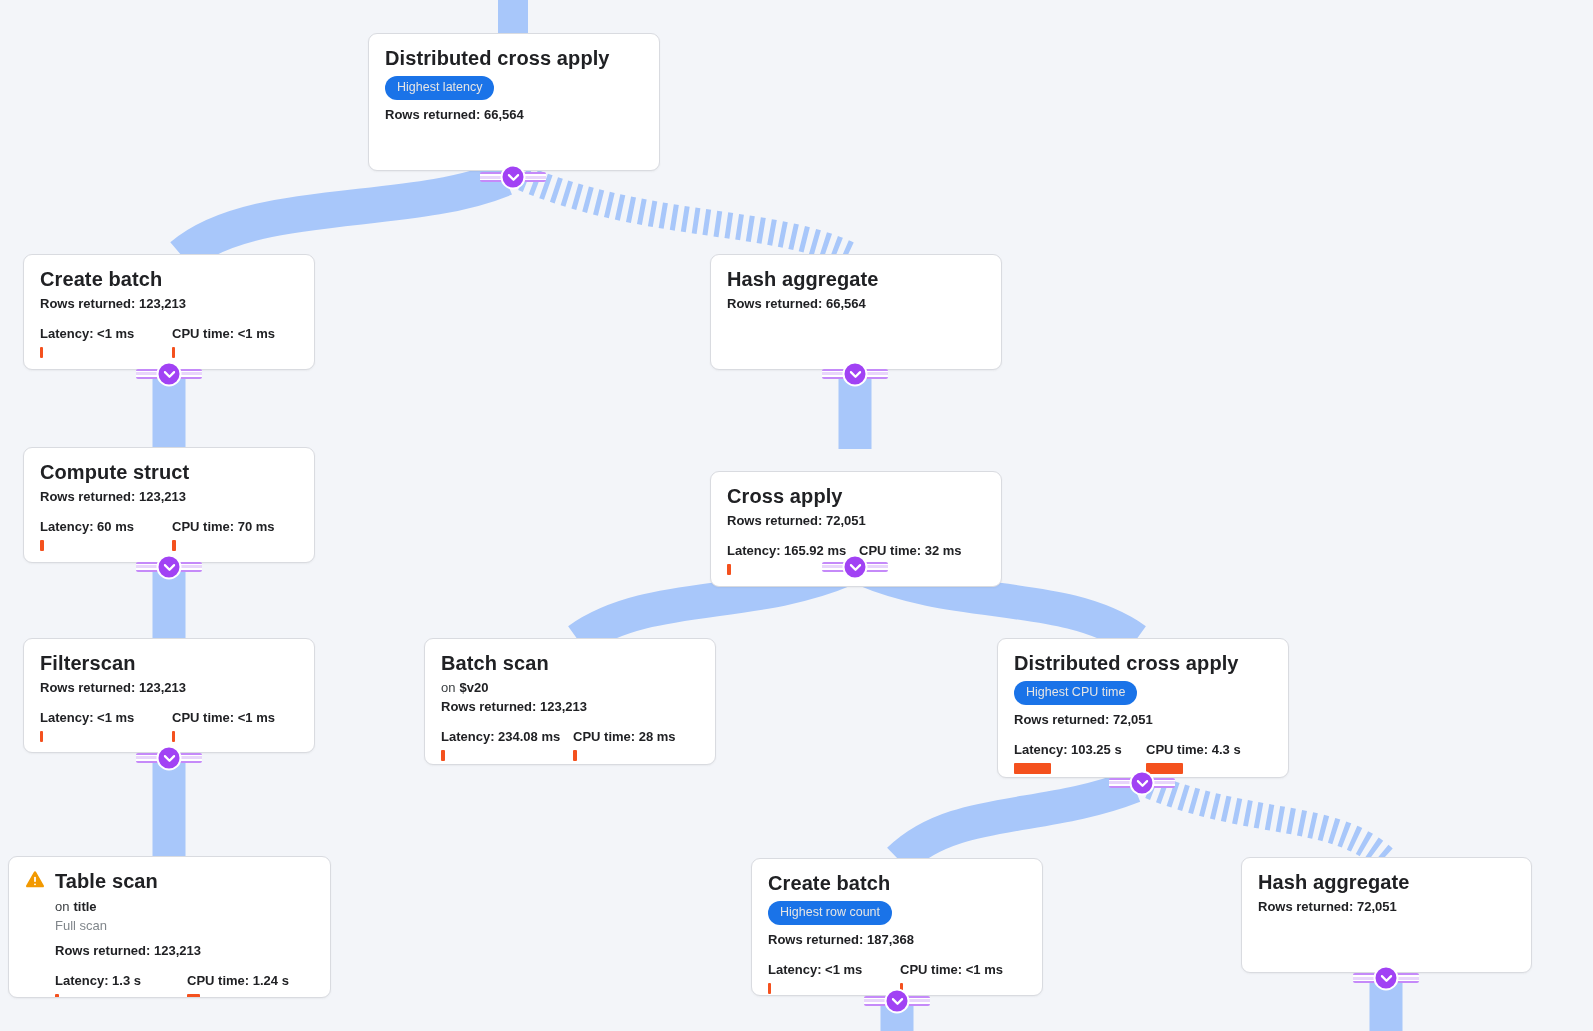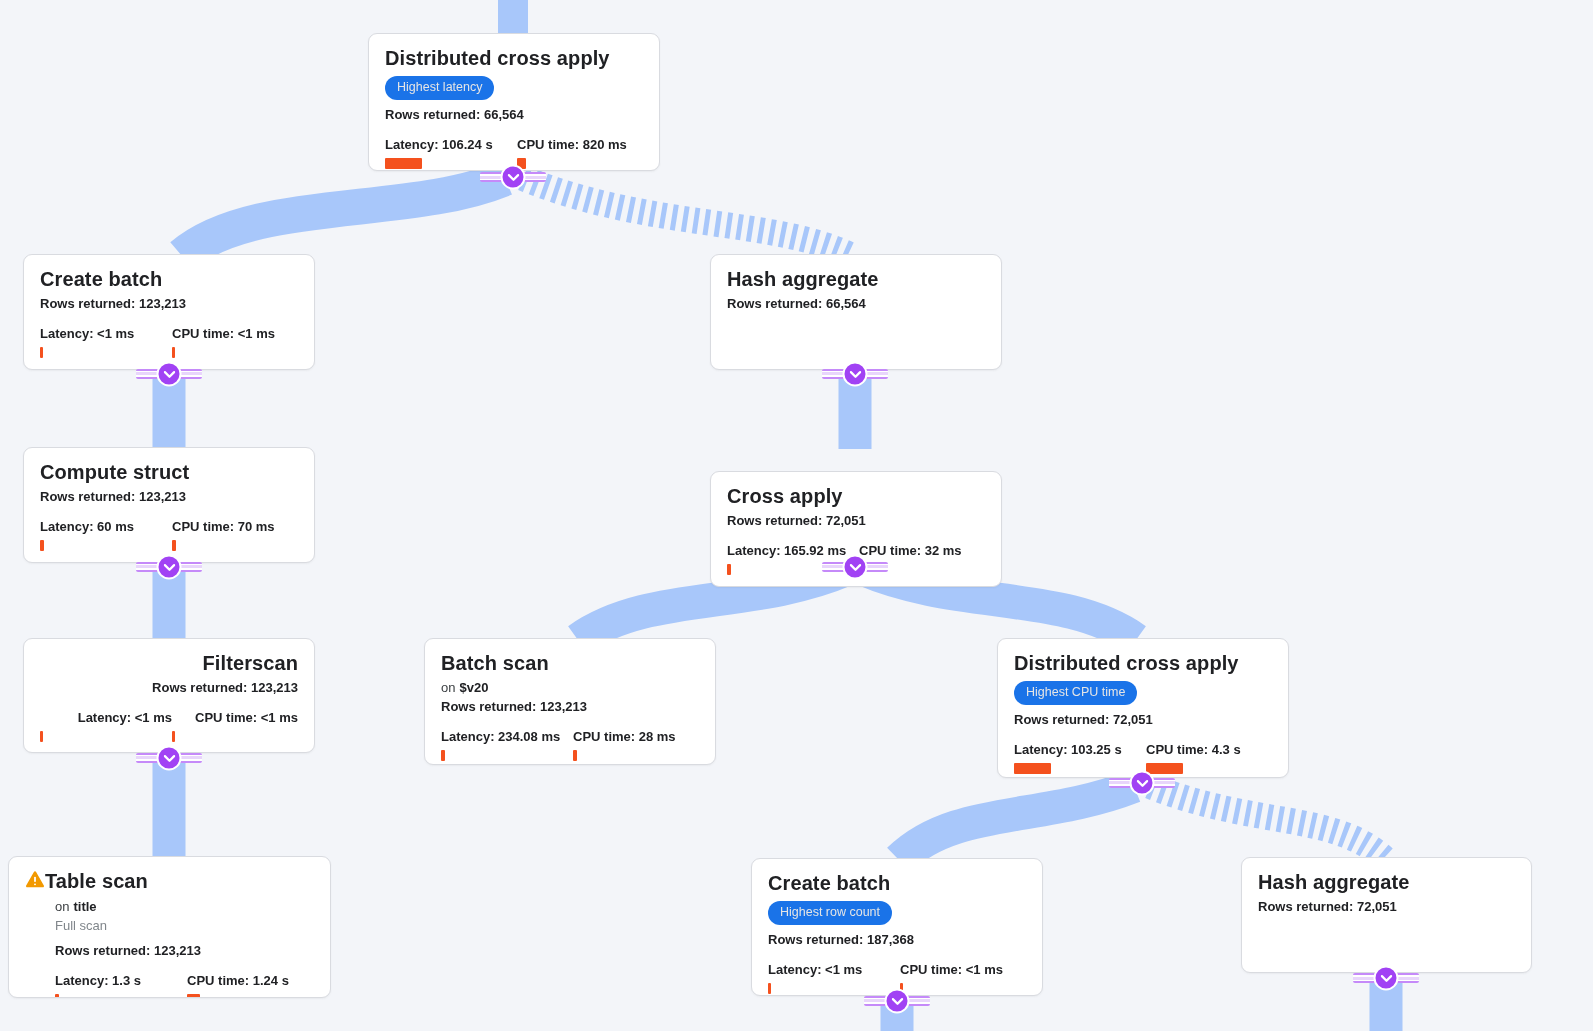--- a/index.html
+++ b/index.html
@@ -9,21 +9,21 @@
     font-family:"Liberation Sans", sans-serif;
     color:#202124;
   }
   #edges{position:absolute;left:0;top:0;z-index:1;}
   .card{
     position:absolute;z-index:2;box-sizing:border-box;
     background:#ffffff;border:1px solid #d9dbe0;border-radius:9px;
     padding:13px 16px 10px 16px;overflow:hidden;
     box-shadow:0 1px 2px rgba(60,64,67,.06);
   }
-  .card-head{display:flex;align-items:flex-end;}
+  .card-head{display:flex;align-items:flex-end;gap:10px;}
   .node-title{font-size:20px;font-weight:700;letter-spacing:.1px;margin-bottom:5px;}
   .badge{
     display:inline-block;background:#1a73e8;color:#e5e5e5;
     font-size:12.5px;font-weight:400;line-height:1;
     padding:5px 12px 6px;border-radius:12px;margin:1px 0 7px;
   }
   .badge:empty{display:none;}
   .on-line{font-size:13px;margin-bottom:4px;color:#3c4043;}
   .on-line b{margin-left:4px;color:#202124;}
   .note{font-size:13px;color:#80868b;margin-bottom:10px;}
@@ -34,21 +34,21 @@
   .metric-label{font-size:13px;font-weight:600;margin-bottom:6px;white-space:nowrap;}
   .bar{height:11px;background:#f4511e;border-radius:1px;}
   .indent{padding-left:30px;}
   .warn-icon{flex:0 0 auto;width:20px;height:18px;margin-bottom:5px;}
   
   .n0{left:368px;top:33px;width:292px;height:138px;}
   .n1{left:23px;top:254px;width:292px;height:116px;}
   .n2{left:710px;top:254px;width:292px;height:116px;}
   .n3{left:23px;top:447px;width:292px;height:116px;}
   .n4{left:710px;top:447px;width:292px;height:116px;margin-top:24px;}
-  .n5{left:23px;top:638px;width:292px;height:115px;text-align:right;}
+  .n5{left:23px;top:638px;width:292px;height:115px;}
   .n6{left:424px;top:638px;width:292px;height:127px;}
   .n7{left:997px;top:638px;width:292px;height:140px;}
   .n8{left:8px;top:856px;width:323px;height:142px;}
   .n9{left:751px;top:858px;width:292px;height:138px;}
   .n10{left:1241px;top:857px;width:291px;height:116px;}
   
   .connector{
     position:absolute;z-index:3;width:70px;height:24px;
     transform:translate(-50%,-50%);cursor:pointer;
   }
@@ -157,30 +157,20 @@
             <polyline points="1.4,1.6 6,6.2 10.6,1.6" fill="none" stroke="#fff" stroke-width="2.3" stroke-linecap="round" stroke-linejoin="round"></polyline>
           </svg>
         </div>
       </div>
     </div>
 
   <div class="card n0">
     <div class="node-title">Distributed cross apply</div>
     <div class="badge">Highest latency</div>
     <div class="rows-line">Rows returned: 66,564</div>
-    <div class="metrics">
-      <div class="metric">
-          <div class="metric-label">Latency: 106.24 s</div>
-          <div class="bar" style="width: 37px;"></div>
-        </div>
-      <div class="metric">
-          <div class="metric-label">CPU time: 820 ms</div>
-          <div class="bar" style="width: 9px;"></div>
-        </div>
-    </div>
   </div>
 
   <div class="card n1">
     <div class="node-title">Create batch</div>
     <div class="rows-line">Rows returned: 123,213</div>
     <div class="metrics">
       <div class="metric">
           <div class="metric-label">Latency: &lt;1 ms</div>
           <div class="bar" style="width: 3px;"></div>
         </div>

